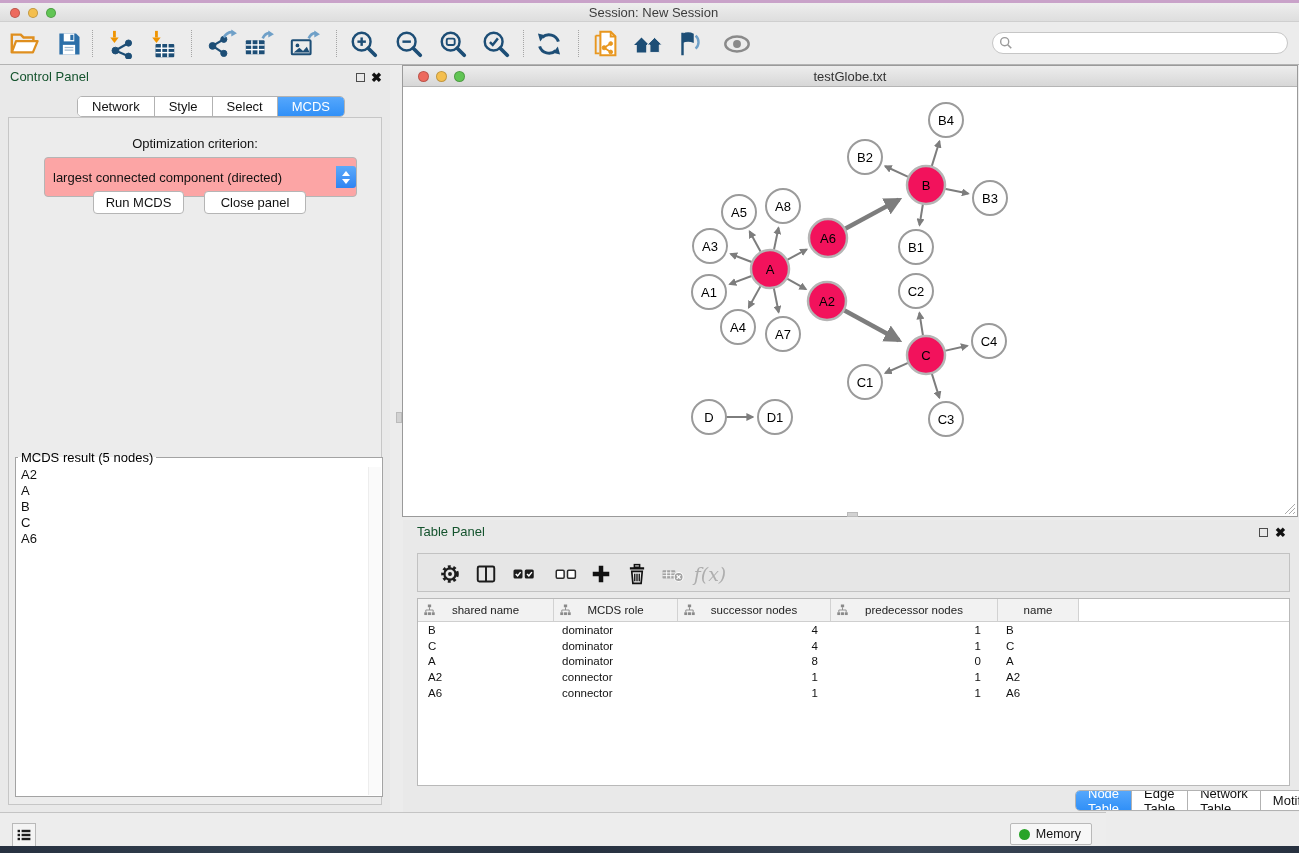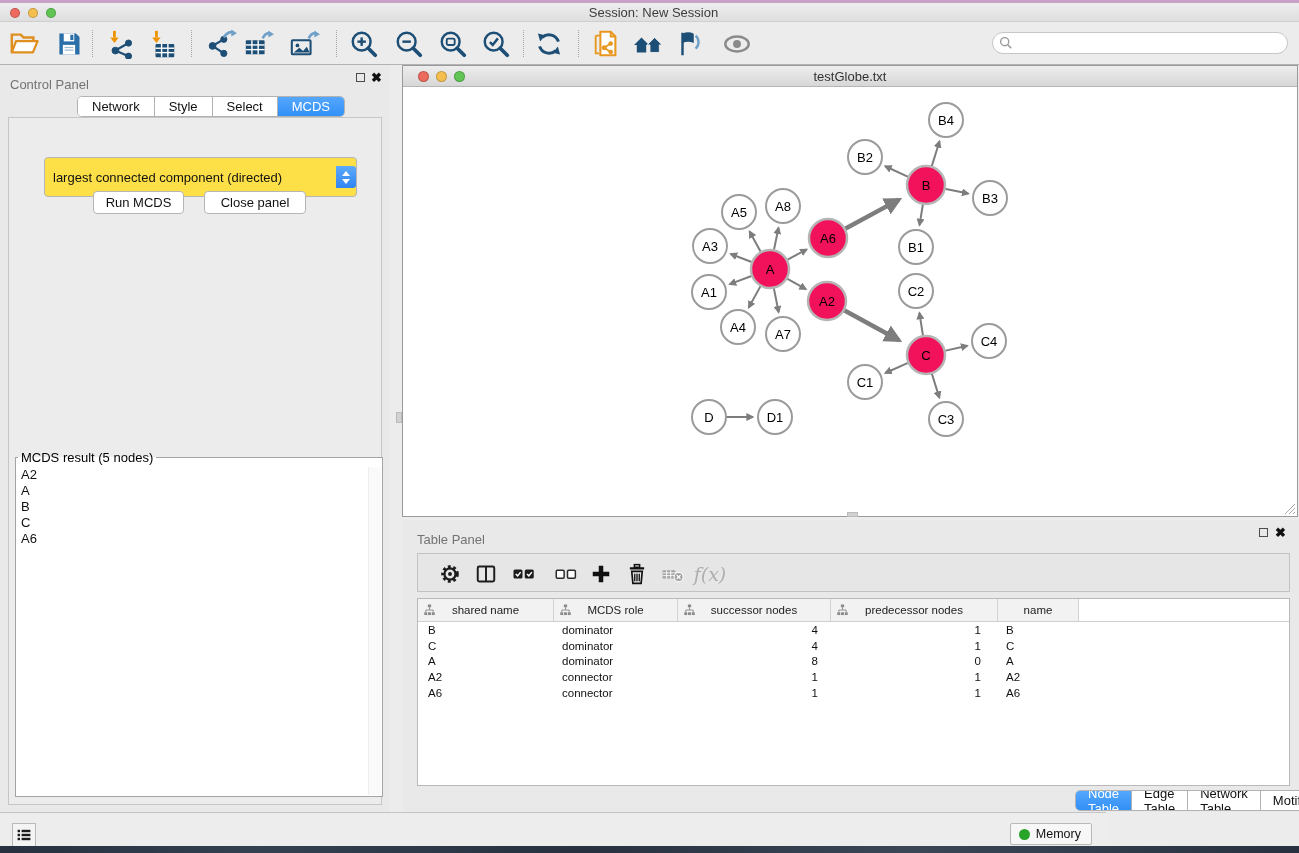--- a/index.html
+++ b/index.html
@@ -23,32 +23,32 @@
   .toolbar { left:0; top:22px; width:1299px; height:43px; background:#ececec; border-bottom:1px solid #b3b3b3; }
   .tool { position:absolute; top:6px; width:32px; height:32px; display:flex; align-items:center; justify-content:center; cursor:default; }
   .tsep { position:absolute; top:8px; height:27px; width:0; border-left:1px dotted #a5a5a5; }
   .searchbox { position:absolute; right:11px; top:10px; width:296px; height:22px; background:#fff;
     border:1px solid #c6c6c6; border-radius:12px; display:flex; align-items:center; padding-left:6px; }
   .searchbox input { border:none; outline:none; flex:1; height:18px; font-size:12px; background:transparent; font-family:"Liberation Sans",sans-serif; }
 
   
   .control-panel { left:0; top:65px; width:390px; height:747px; background:#e9e9e9; }
   .panel-header { position:absolute; left:0; top:0; width:100%; height:26px; }
-  .panel-header .ph-title { position:absolute; left:10px; top:12px; font-size:13px; color:#737373; }
+  .panel-header .ph-title { position:absolute; left:10px; top:4px; font-size:13px; color:#14532d; }
   .float-ic { position:absolute; width:9px; height:9px; border:1.5px solid #4c4c4c; top:8px; }
   .close-ic { position:absolute; top:5px; font-size:13px; font-weight:bold; color:#111; line-height:16px; }
   .cp-body { position:absolute; left:8px; top:52px; width:374px; height:688px; background:#ececec; border:1px solid #c6c6c6; }
   .seg { position:absolute; display:flex; border:1px solid #b2b2b2; border-radius:5px; overflow:hidden; background:#fff; height:21px; z-index:2; }
   .seg > div { border-right:1px solid #b2b2b2; font-size:13px; color:#111; display:flex; align-items:center; justify-content:center; background:#fff; }
   .seg > div:last-child { border-right:none; }
   .seg > div.selected { background:linear-gradient(#55a7fc,#3190f7); color:#fff; }
   .cp-tabs { left:77px; top:31px; }
   .cp-tabs > div { padding:0 14px; }
   .opt-label { position:absolute; left:0; top:18px; width:100%; text-align:center; font-size:13px; color:#111; }
-  .dropdown { position:absolute; left:35px; top:39px; width:313px; height:40px; background:#fde047; border:1px solid #b5b5b5;
+  .dropdown { position:absolute; left:35px; top:39px; width:313px; height:40px; background:#fca5a5; border:1px solid #b5b5b5;
     border-radius:4px; display:flex; align-items:center; }
   .dropdown .dd-text { flex:1; font-size:13px; color:#111; padding-left:8px; white-space:nowrap; overflow:hidden; }
   .dd-stepper { width:20px; height:22px; border-radius:0 3px 3px 0; background:linear-gradient(#5caafa,#2f84f2);
     display:flex; flex-direction:column; align-items:center; justify-content:center; gap:3px; }
   .tri-up { width:0; height:0; border-left:4px solid transparent; border-right:4px solid transparent; border-bottom:5px solid #fff; }
   .tri-dn { width:0; height:0; border-left:4px solid transparent; border-right:4px solid transparent; border-top:5px solid #fff; }
   .btn { position:absolute; height:23px; background:#fff; border:1px solid #b5b5b5; border-radius:4px;
     font-size:13px; color:#111; display:flex; align-items:center; justify-content:center; }
   .result-group { position:absolute; left:6px; top:332px; width:368px; height:347px;
     border:1px solid #a3a3a3; background:#fff; }
@@ -270,20 +270,21 @@
     <span class="float-ic" style="right:25px"></span>
     <span class="close-ic" style="right:8px">✖</span>
   </div>
   <div class="seg cp-tabs">
       <div>Network</div>
       <div>Style</div>
       <div>Select</div>
       <div class="selected">MCDS</div>
     </div>
   <div class="cp-body">
+    <div class="opt-label">Optimization criterion:</div>
     <div class="dropdown">
       <span class="dd-text">largest connected component (directed)</span>
       <span class="dd-stepper">
           <span class="tri-up"></span>
           <span class="tri-dn"></span>
         </span>
     </div>
     <div class="btn" style="left:84px; top:73px; width:91px;">Run MCDS</div>
     <div class="btn" style="left:195px; top:73px; width:102px;">Close panel</div>
     <fieldset class="result-group">

